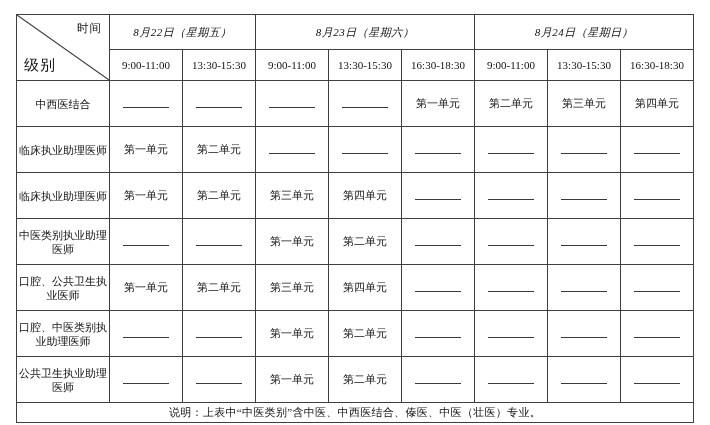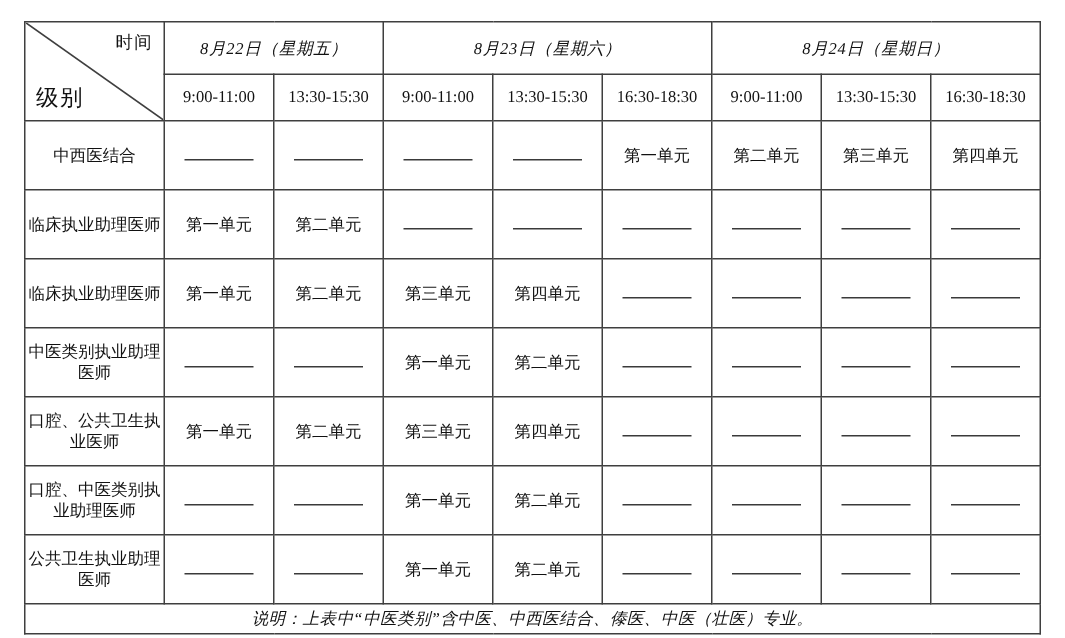--- a/index.html
+++ b/index.html
@@ -100,21 +100,20 @@
     display: inline-block;
     width: 46px;
     border-bottom: 1px solid #3a3a3a;
     height: 7px;
   }
   .noterow td {
     text-align: left;
     padding: 7px 8px 8px 8px;
     font-size: 12px;
     letter-spacing: 0.3px;
-    font-style: italic;
   }
 </style>
 </head>
 <body>
 
 <div class="page">
   <div class="table-wrap">
     <table class="sched">
       <thead>
         <tr>

